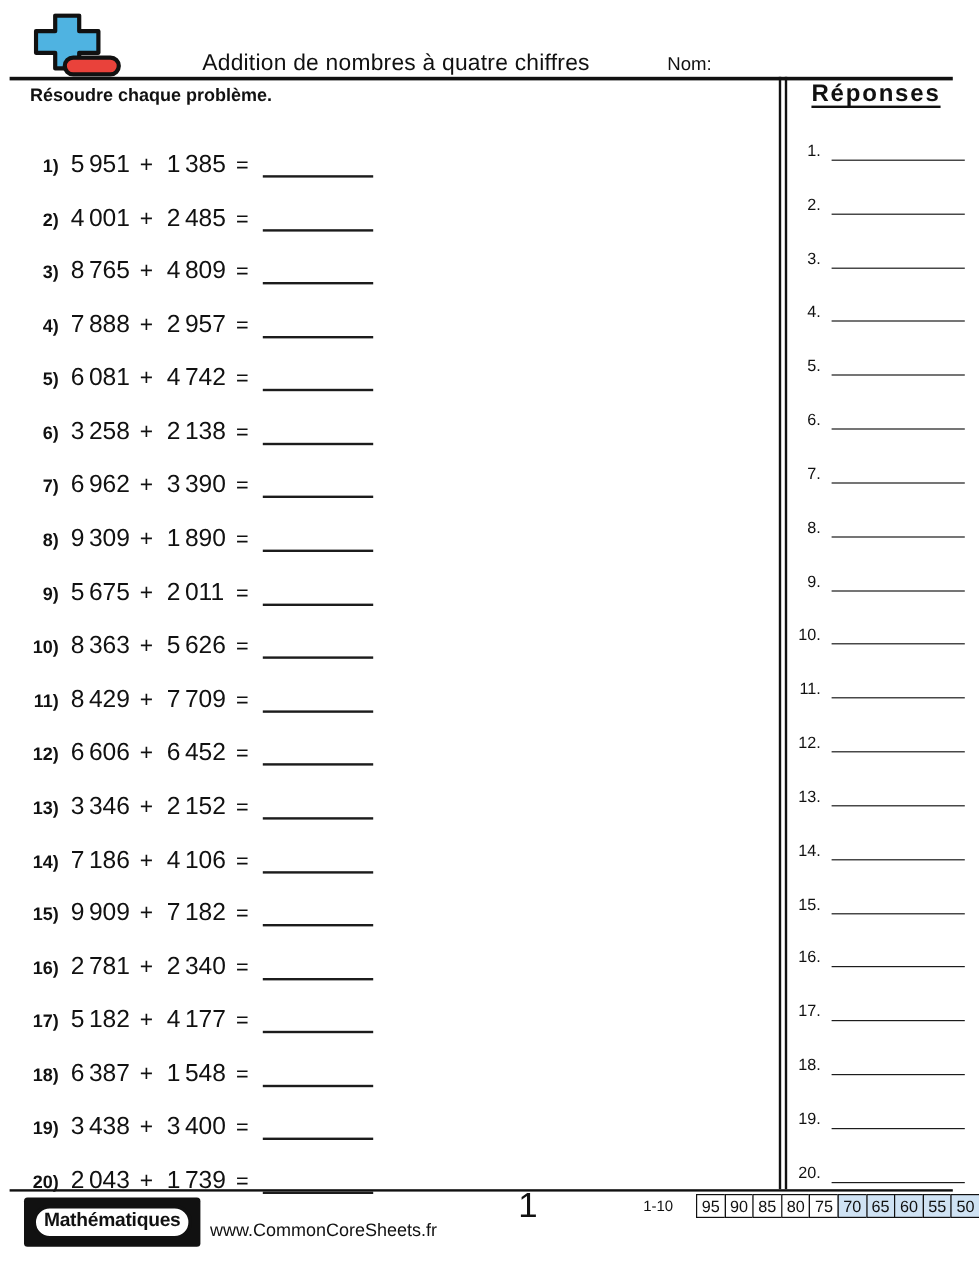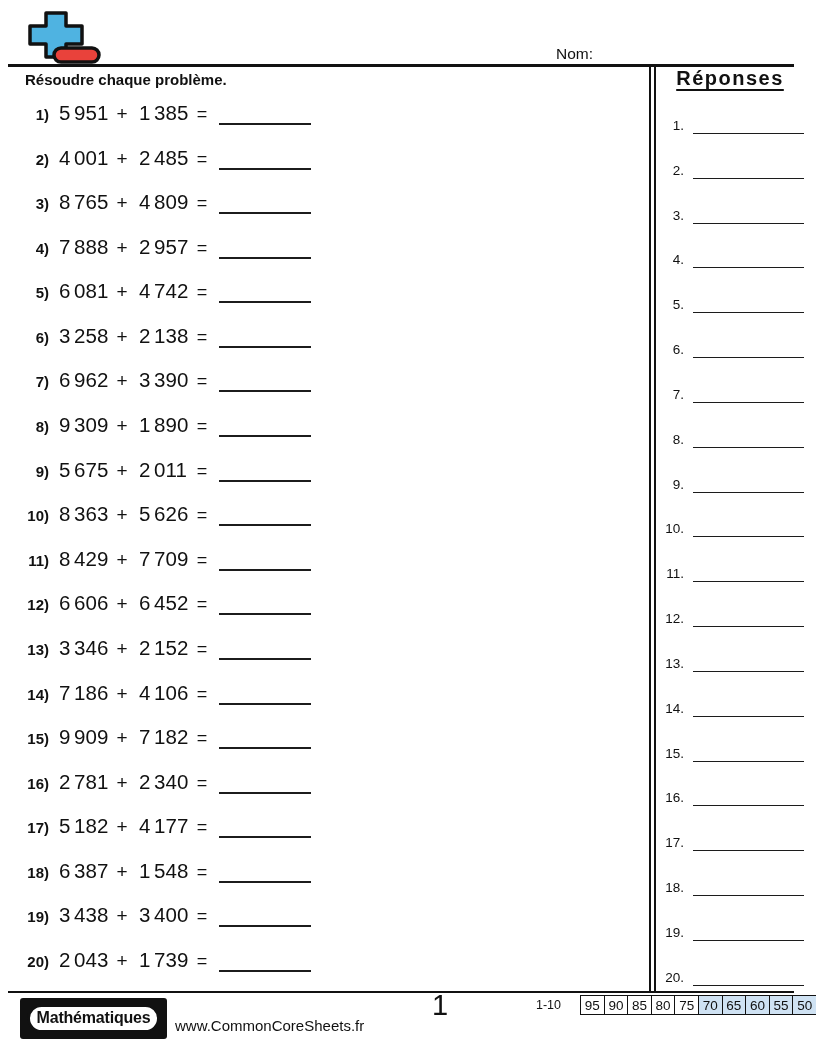--- a/index.html
+++ b/index.html
@@ -21,21 +21,21 @@
   .header-rule{position:absolute;left:8px;top:64px;width:786px;height:3px;background:var(--ink);}
   .instructions{position:absolute;left:25px;top:71px;font-size:15px;font-weight:bold;}
 
   
   .problems-list{position:absolute;left:25px;top:100px;width:600px;height:872px;
                  display:flex;flex-direction:column;justify-content:space-between;}
   .problem-row{display:flex;align-items:baseline;font-size:20.5px;line-height:25px;height:25px;}
   .p-num{width:24px;text-align:right;font-weight:bold;font-size:15px;margin-right:10px;flex:none;}
   .p-a,.p-b{width:56px;flex:none;word-spacing:-2px;}
   .p-plus{width:14px;text-align:center;font-size:19px;flex:none;}
-  .p-b{margin-left:10px;}
+  .p-b{margin-left:10px;margin-top:24px;}
   .p-eq{width:14px;text-align:center;font-size:18px;flex:none;}
   .p-blank{width:92px;margin-left:10px;border-bottom:2px solid #1c1c1c;height:4px;
            position:relative;top:5px;flex:none;}
 
   
   .vsep{position:absolute;left:649px;top:64px;width:7px;height:927px;
         border-left:2px solid var(--ink);border-right:2px solid var(--ink);}
 
   
   .answers-title{position:absolute;left:660px;top:67px;width:140px;text-align:center;
@@ -76,20 +76,21 @@
 <body>
 
 <div class="page">
 
   <div class="brand-icon">
     <svg class="icon-svg" width="74" height="56" viewBox="0 0 74 56" aria-hidden="true">
       <path class="icon-plus" d="M18 2 H38 V15 H54 V33 H38 V46 H18 V33 H2 V15 H18 Z" stroke-width="3.5" stroke-linejoin="round"></path>
       <rect class="icon-minus" x="26" y="37" width="45" height="14" rx="7" stroke-width="3.5"></rect>
     </svg>
   </div>
+  <div class="page-title">Addition de nombres à quatre chiffres</div>
   <div class="name-label">Nom:</div>
   <div class="header-rule"></div>
   <div class="instructions">Résoudre chaque problème.</div>
 
   <div class="problems-list">
       <div class="problem-row">
     <span class="p-num">1)</span>
     <span class="p-a">5 951</span>
     <span class="p-plus">+</span>
     <span class="p-b">1 385</span>

